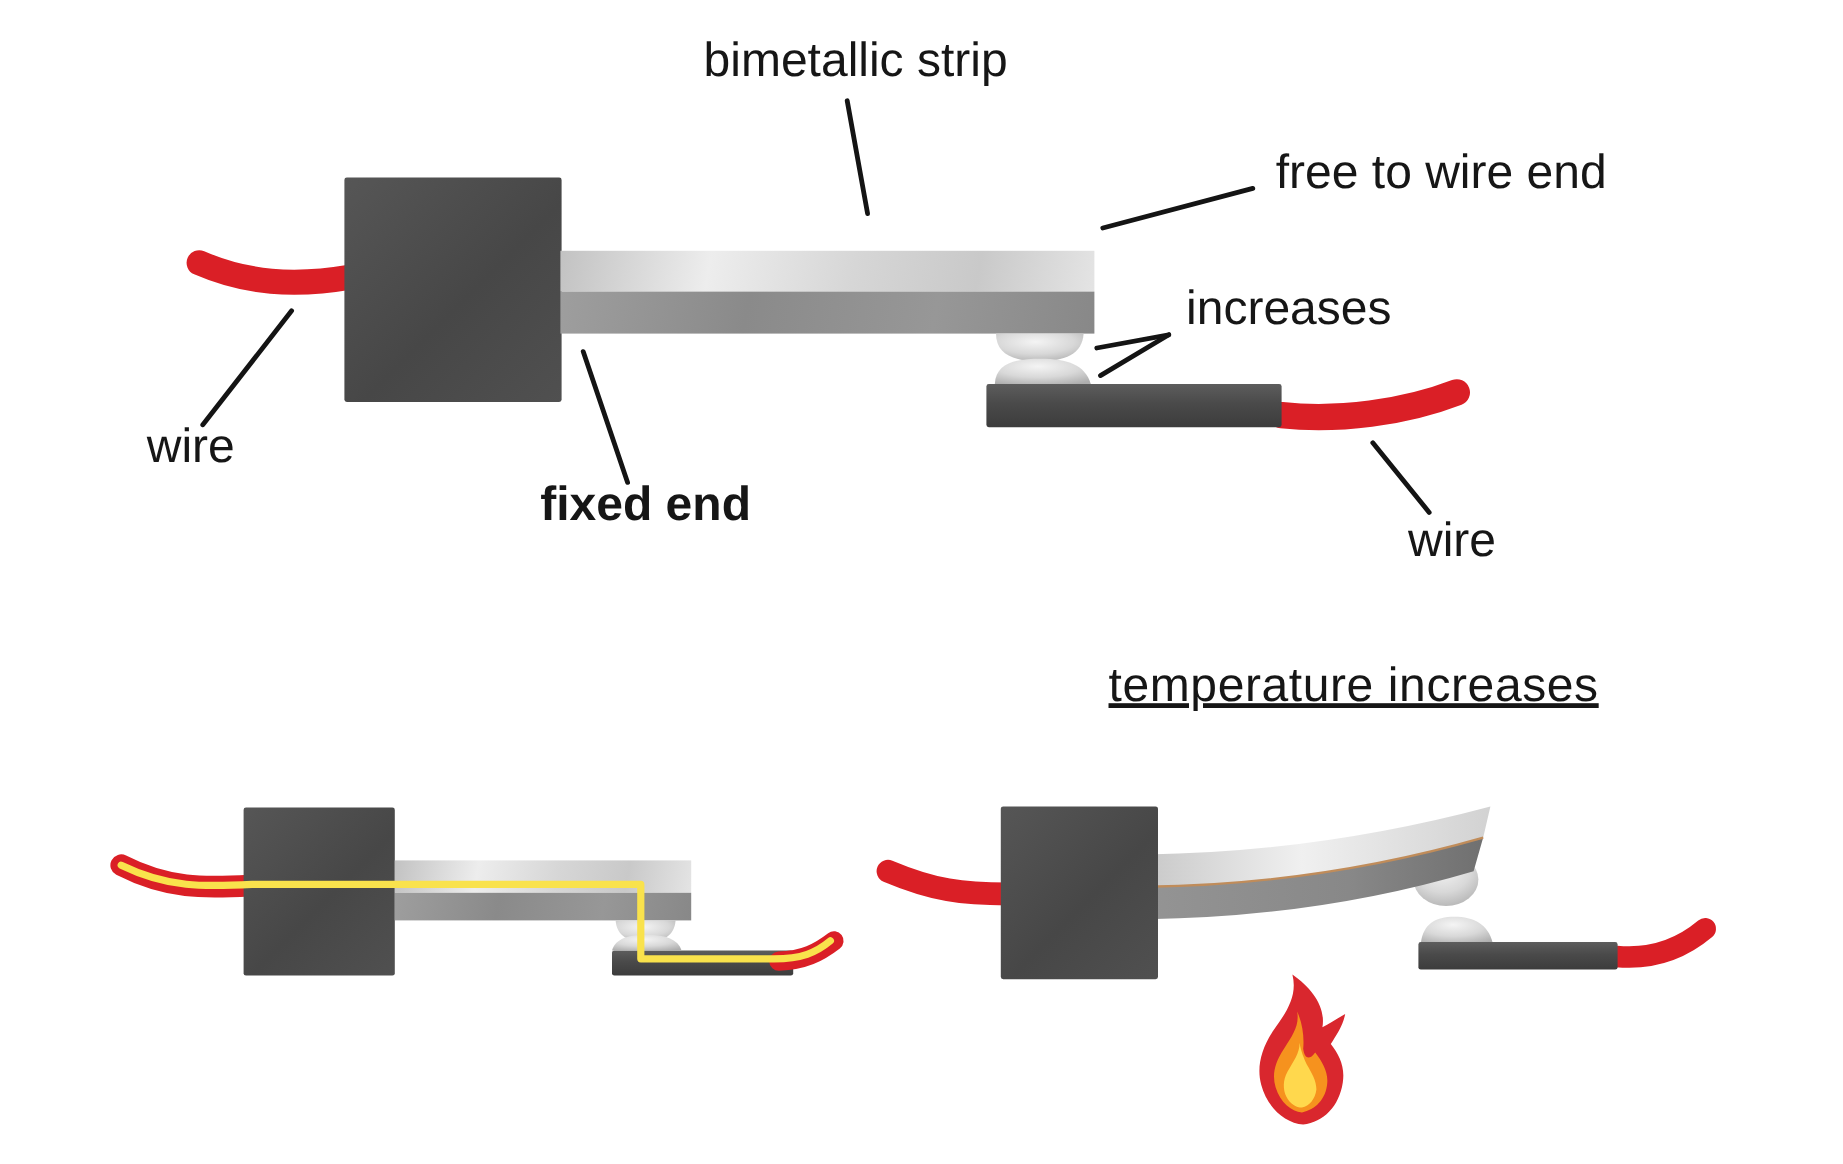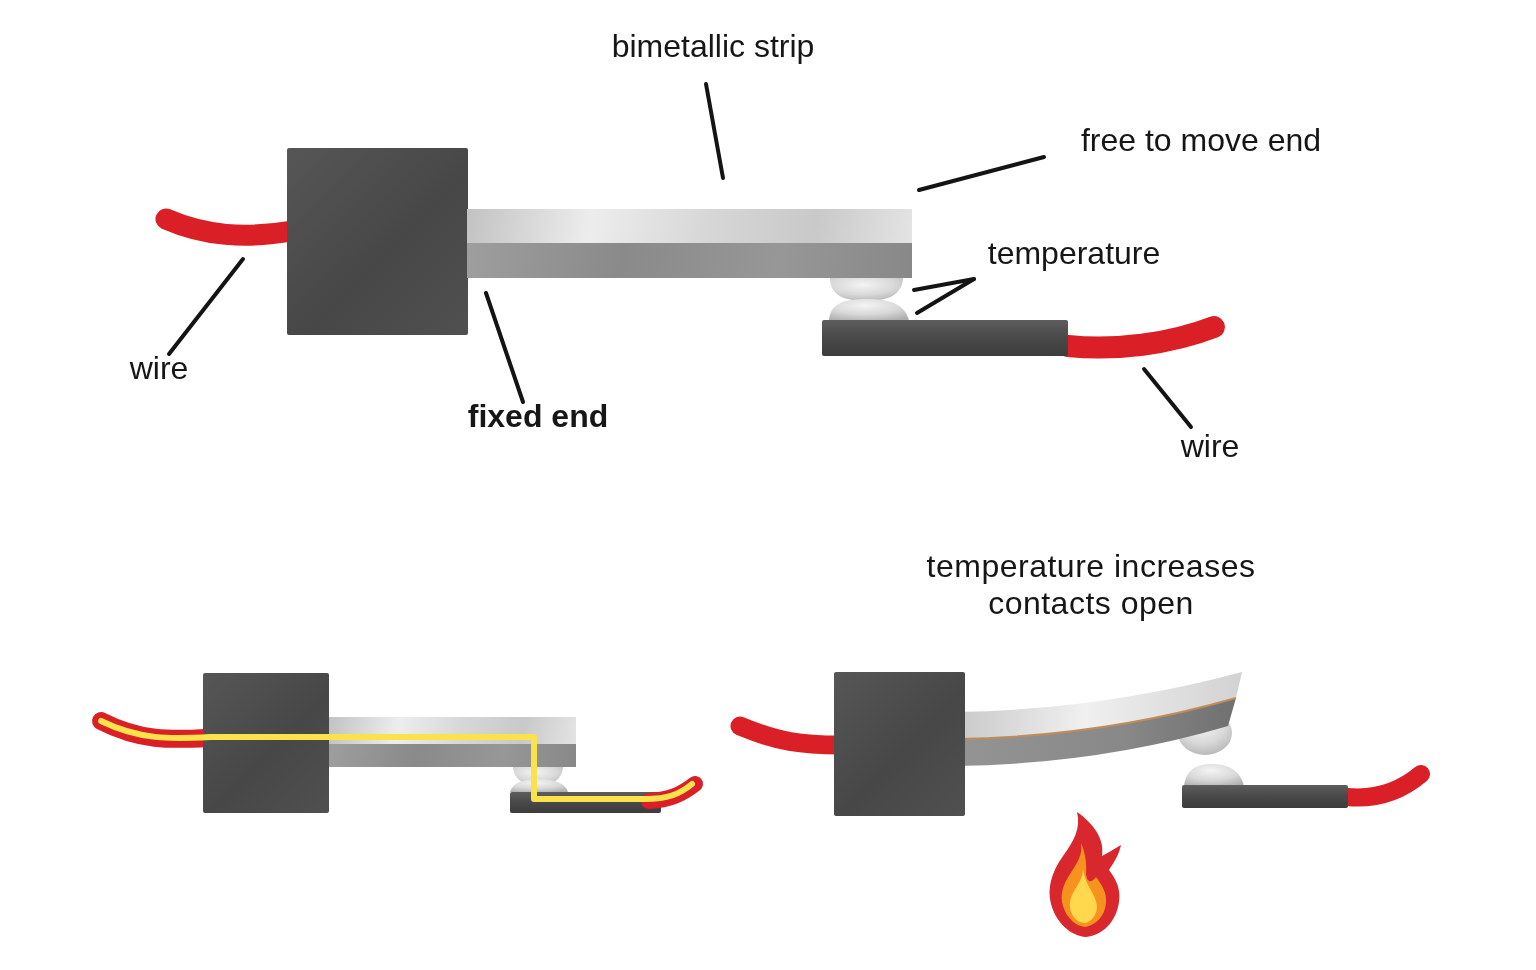--- a/index.html
+++ b/index.html
@@ -5,21 +5,21 @@
   html,body{margin:0;padding:0;background:#fff;}
   .canvas{position:relative;width:1536px;height:970px;overflow:hidden;
     background:var(--background,#ffffff);font-family:"Liberation Sans",sans-serif;}
   .layer{position:absolute;left:0;top:0;width:1536px;height:970px;}
   .rect{position:absolute;}
   .block{background:linear-gradient(135deg,#565656 0%,#474747 55%,#505050 100%);border-radius:2px;}
   .strip-light{background:linear-gradient(100deg,#c2c2c2 0%,#ededed 28%,#d6d6d6 55%,#c9c9c9 78%,#e4e4e4 100%);}
   .strip-dark{background:linear-gradient(100deg,#9e9e9e 0%,#8a8a8a 35%,#979797 70%,#888888 100%);}
   .bar{background:linear-gradient(180deg,#5d5d5d 0%,#4a4a4a 45%,#3c3c3c 100%);border-radius:2px;}
   .lbl{position:absolute;transform:translateX(-50%);text-align:center;
-    color:var(--text,#161616);font-size:32px;line-height:1.0;white-space:nowrap;}
+    color:var(--text,#161616);font-size:40px;line-height:1.0;white-space:nowrap;}
   .lbl .ln{display:block;}
   .lbl.title .ln{line-height:1.17;letter-spacing:0.5px;}
   .wire{fill:none;stroke:var(--wire-red,#da1f26);stroke-linecap:round;}
   .current{fill:none;stroke:var(--current-yellow,#f9e24c);stroke-linecap:round;stroke-linejoin:round;stroke-width:6;}
   .leader{stroke:#141414;stroke-width:4;stroke-linecap:round;}
   .contact{fill:url(#contactGrad);}
 </style>
 </head>
 <body>
 
@@ -104,31 +104,30 @@
                C 1107,893 1102,885 1096,877 C 1091,884 1087,882 1086,874
                C 1087,863 1085,852 1081,843 Z"></path>
       <path fill="var(--flame-yellow,#ffd84d)" d="M 1083,869 C 1083,878 1078,884 1073,893 C 1069,900 1069,908 1072,914
                C 1075,920 1080,923 1085,923 C 1091,922 1096,916 1097,908
                C 1097,900 1093,894 1089,887 C 1087,883 1084,876 1083,869 Z"></path>
     </g>
   </svg>
 
   <div class="lbl" style="left:713px;top:30px;">bimetallic strip</div>
 
-  <div class="lbl" style="left:1201px;top:124px;">free to move end</div>
+  <div class="lbl" style="left:1201px;top:124px;">free to wire end</div>
 
   <div class="lbl" style="left:1074px;top:237px;">
-    <span class="ln">temperature</span>
+    <span class="ln">increases</span>
   </div>
 
   <div class="lbl" style="left:159px;top:352px;">wire</div>
 
   <div class="lbl" style="left:538px;top:400px;font-weight:bold;">fixed end</div>
 
   <div class="lbl" style="left:1210px;top:430px;">wire</div>
 
 
-  <div class="lbl title" style="left:1091px;top:548px;">
+  <div class="lbl title" style="left:1128px;top:548px;text-decoration:underline;">
     <span class="ln">temperature increases</span>
-    <span class="ln">contacts open</span>
   </div>
 
 </div>
 
 </body></html>

